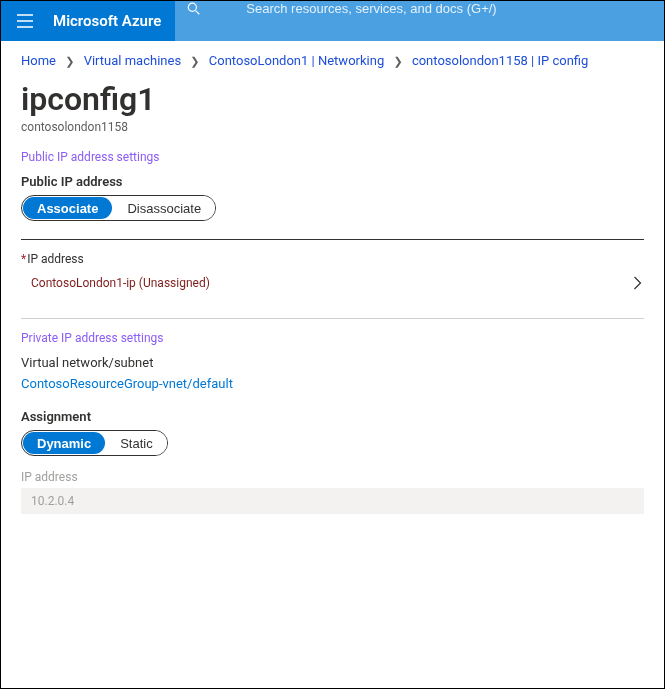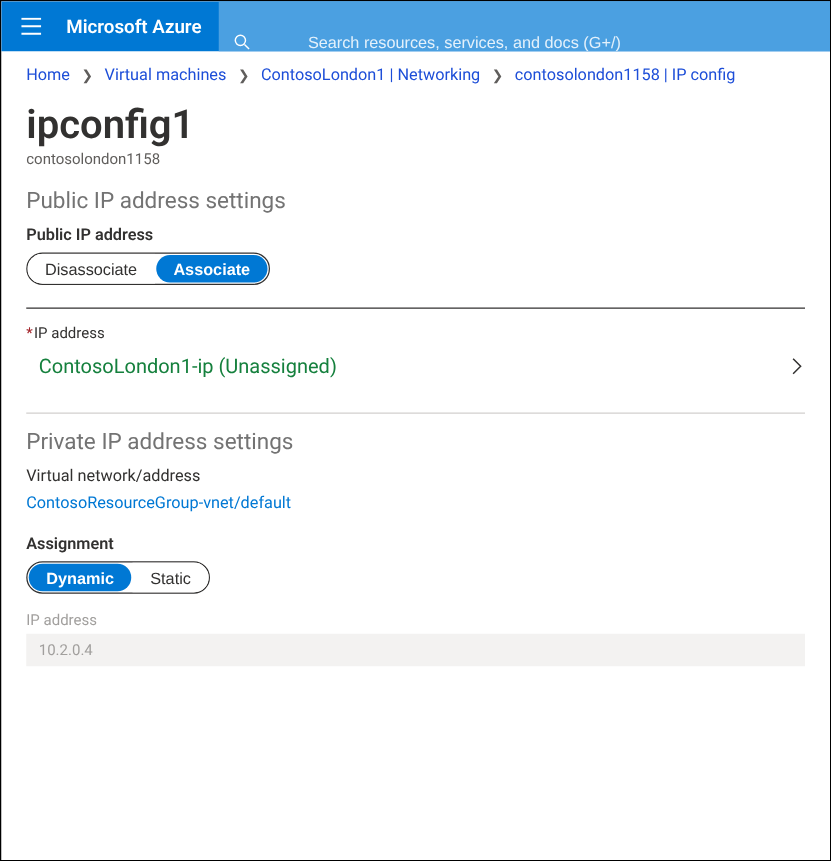--- a/index.html
+++ b/index.html
@@ -32,21 +32,21 @@
       font-size: 15px;
       font-weight: 600;
       padding: 0 14px 0 4px;
       white-space: nowrap;
     }
     .searchbox {
       flex: 1;
       height: 40px;
       background: #4ba0e1;
       display: flex;
-      align-items: flex-end;
+      align-items: flex-start;
       padding: 0 12px;
       color: #fff;
       gap: 36px;
     }
     .searchbox input {
       background: transparent;
       border: none;
       outline: none;
       color: #fff;
       font-size: 13px;
@@ -94,22 +94,22 @@
     }
     .toolbar-btn {
       display: flex;
       align-items: center;
       gap: 6px;
       color: #a19f9d;
       font-size: 13px;
       cursor: pointer;
     }
     .section-title {
-      font-size: 18px;
-      color: #737373;
+      font-size: 12px;
+      color: #8b5cf6;
       margin: 12px 0 10px 0;
       font-weight: 400;
     }
     .field-label {
       font-size: 13px;
       font-weight: 600;
       color: #323130;
       margin: 8px 0 6px 0;
     }
     .field-label-plain {
@@ -161,22 +161,22 @@
     }
     .req-star { color: #a4262c; margin-right: 1px; }
     .ip-select-row {
       display: flex;
       align-items: center;
       justify-content: space-between;
       padding: 4px 2px 10px 10px;
       cursor: pointer;
     }
     .ip-select-value {
-      font-size: 16px;
-      color: #15803d;
+      font-size: 12px;
+      color: #7f1d1d;
     }
     .chevron-right {
       color: #323130;
     }
     .link {
       color: #0078d4;
       font-size: 13px;
       text-decoration: none;
       cursor: pointer;
       display: inline-block;
@@ -228,41 +228,41 @@
 <div class="content">
   <h1 class="title">ipconfig1</h1>
   <div class="subtitle">contosolondon1158</div>
 
   
 
   
   <div class="section-title">Public IP address settings</div>
   <div class="field-label">Public IP address</div>
   <div class="pill-group">
+    <button class="pill selected">Associate</button>
     <button class="pill">Disassociate</button>
-    <button class="pill selected">Associate</button>
   </div>
 
   <hr class="divider-strong">
 
   <div class="req-label"><span class="req-star">*</span><span>IP address</span></div>
   <div class="ip-select-row">
     <span class="ip-select-value">ContosoLondon1-ip (Unassigned)</span>
     <span class="chevron-right">
       <svg width="9" height="14" viewBox="0 0 8 14">
           <path fill="none" stroke="#323130" stroke-width="1.2" d="M1 1l6 6-6 6"></path>
         </svg>
     </span>
   </div>
 
   <hr class="divider-light">
 
   
   <div class="section-title">Private IP address settings</div>
-  <div class="field-label-plain">Virtual network/address</div>
+  <div class="field-label-plain">Virtual network/subnet</div>
   <a class="link">ContosoResourceGroup-vnet/default</a>
 
   <div class="field-label">Assignment</div>
   <div class="pill-group">
     <button class="pill selected">Dynamic</button>
     <button class="pill">Static</button>
   </div>
 
   <div class="readonly-label">IP address</div>
   <div class="readonly-box">10.2.0.4</div>

